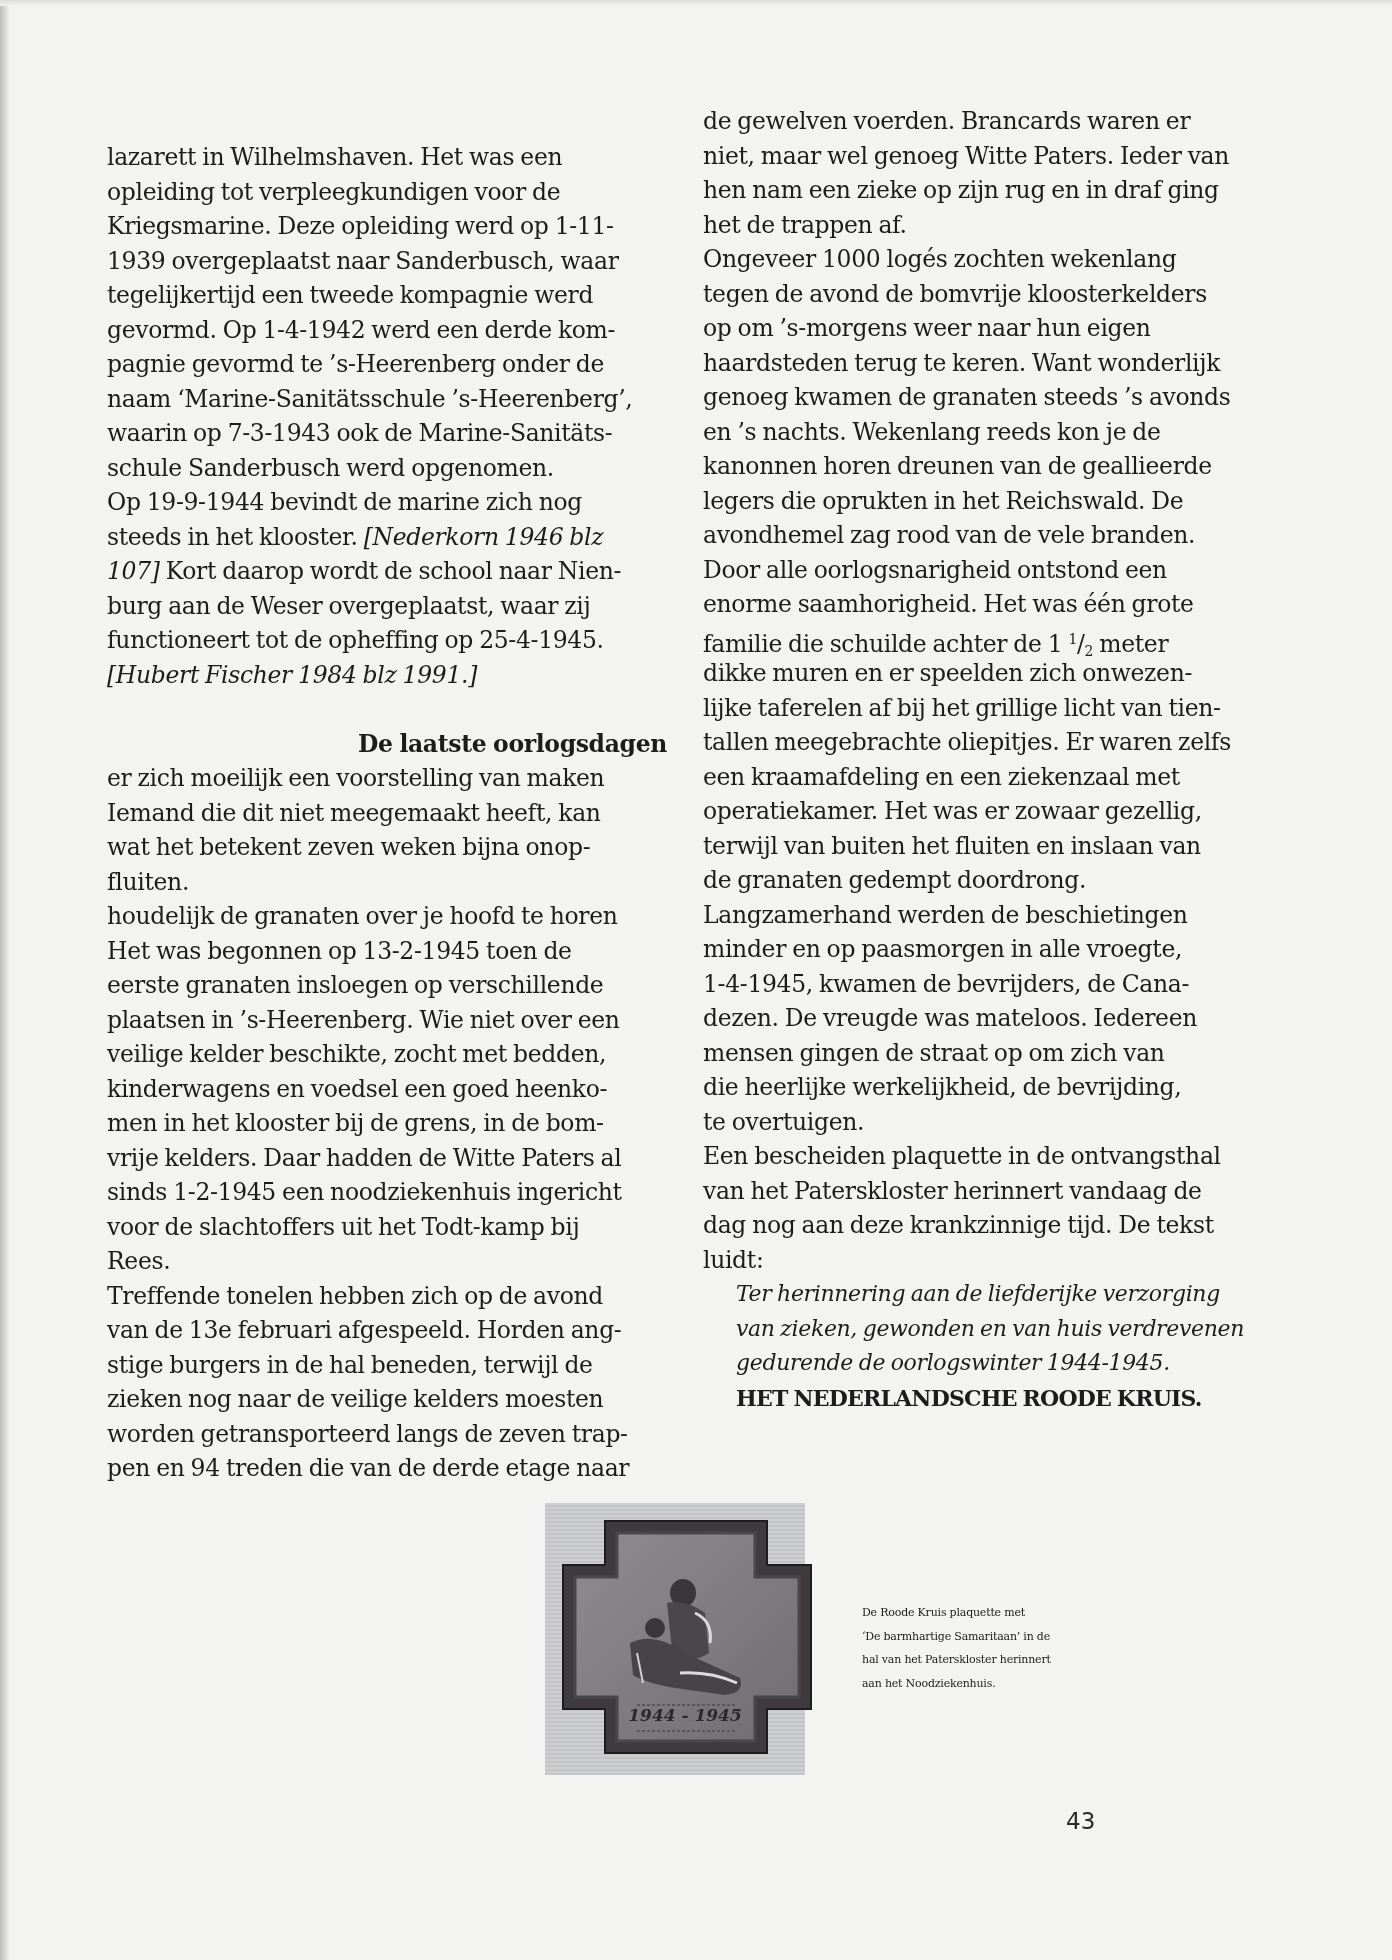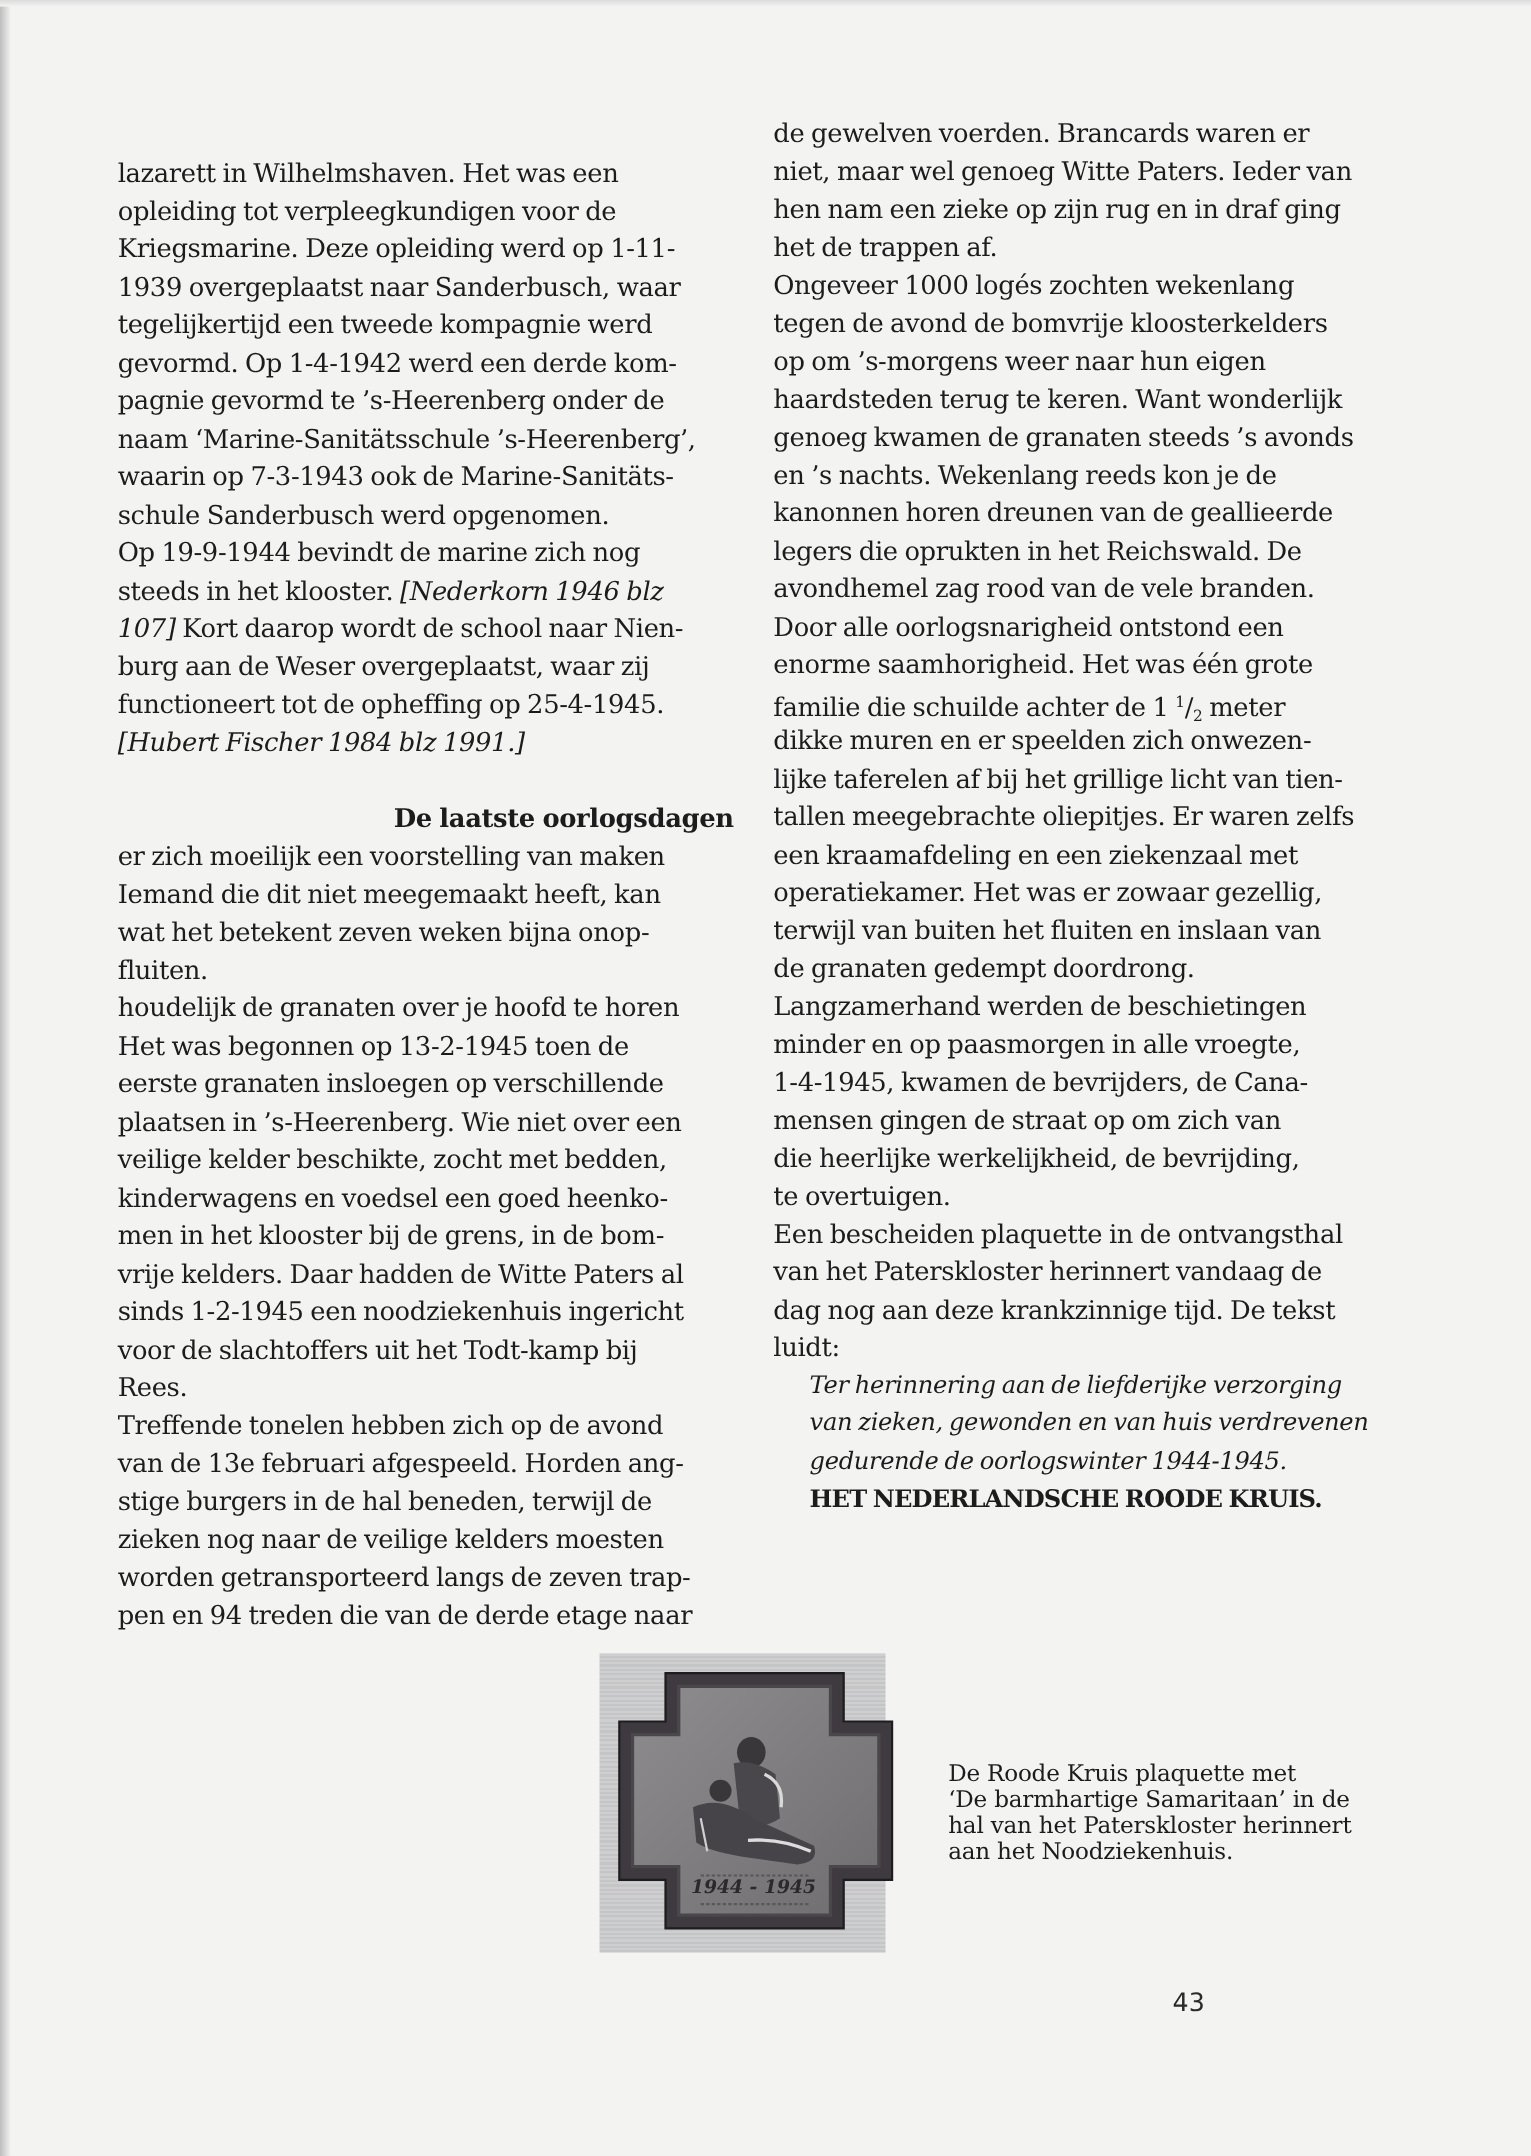--- a/index.html
+++ b/index.html
@@ -44,21 +44,21 @@
       position: absolute;
       left: 545px; top: 1503px;
       width: 260px; height: 272px;
       background: repeating-linear-gradient(to bottom, #cfcfd0 0px, #cfcfd0 2px, #c4c5c7 2px, #c4c5c7 4px);
       font-weight: bold;
     }
     .figure-caption {
       position: absolute;
       left: 862px; top: 1601px;
       width: 400px;
-      font-size: 21px;
+      font-size: 11px;
       line-height: 23.5px;
       letter-spacing: -0.2px;
     }
     .figure-caption .line { height: 23.5px; }
     .page-number {
       position: absolute;
       left: 1066px; top: 1808px;
       font-size: 23px;
       font-family: "DejaVu Sans", "Liberation Sans", sans-serif;
       color: #2a2a2a;
@@ -147,20 +147,21 @@
     <span class="line">tallen meegebrachte oliepitjes. Er waren zelfs</span>
     <span class="line">een kraamafdeling en een ziekenzaal met</span>
     <span class="line">operatiekamer. Het was er zowaar gezellig,</span>
     <span class="line">terwijl van buiten het fluiten en inslaan van</span>
     <span class="line">de granaten gedempt doordrong.</span>
   </div>
   <div>
     <span class="line">Langzamerhand werden de beschietingen</span>
     <span class="line">minder en op paasmorgen in alle vroegte,</span>
     <span class="line">1-4-1945, kwamen de bevrijders, de Cana-</span>
+    <span class="line">dezen. De vreugde was mateloos. Iedereen</span>
     <span class="line">mensen gingen de straat op om zich van</span>
     <span class="line">die heerlijke werkelijkheid, de bevrijding,</span>
     <span class="line">te overtuigen.</span>
   </div>
   <div>
     <span class="line">Een bescheiden plaquette in de ontvangsthal</span>
     <span class="line">van het Paterskloster herinnert vandaag de</span>
     <span class="line">dag nog aan deze krankzinnige tijd. De tekst</span>
     <span class="line">luidt:</span>
   </div>

